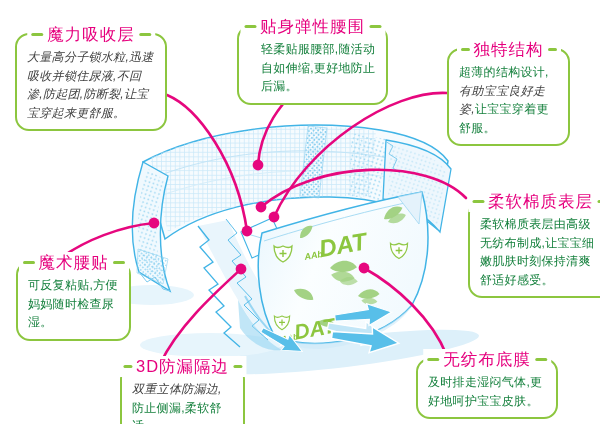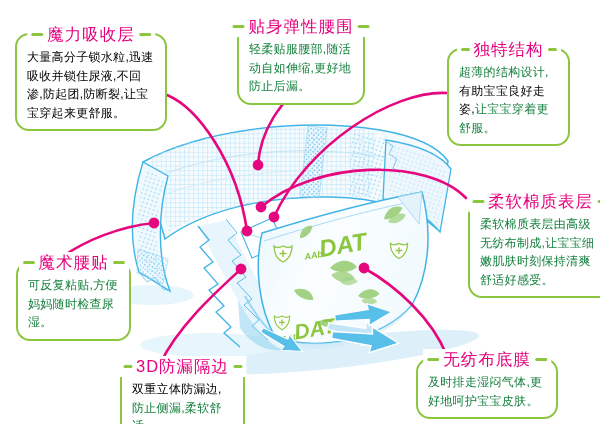--- a/index.html
+++ b/index.html
@@ -19,24 +19,24 @@
   }
   .ct .tx{
     color:#e6007e;font-weight:normal;font-size:16.5px;line-height:21px;letter-spacing:1px;
   }
   .dash{width:12px;height:3px;background:#8cc63f;border-radius:2px;flex:0 0 auto;}
   .cb{
     padding:13px 9px 7px 10px;font-size:12px;line-height:1.55;letter-spacing:.3px;
     word-break:break-all;text-align:left;
   }
   .t-green{color:#15803d;}
-  .t-pink{color:#000000;}
+  .t-pink{color:#404040;font-style:italic;}
   
   #c-absorption{left:15px;top:33px;width:152px;}
-  #c-waistband{left:237px;top:25px;width:128px;}
+  #c-waistband{left:237px;top:25px;width:151px;padding-left:12px;}
   #c-structure{left:447px;top:48px;width:123px;}
   #c-surface{left:432px;top:200px;width:145px;margin-left:36px;}
   #c-tape{left:16px;top:261px;width:115px;}
   #c-leakguard{left:120px;top:365px;width:125px;}
   #c-backsheet{left:392px;top:358px;width:142px;margin-left:24px;}
   #c-leakguard .dash,#c-structure .dash{width:9px;}
   .brand-big{font-weight:bold;font-style:italic;}
 </style>
 </head>
 <body>

